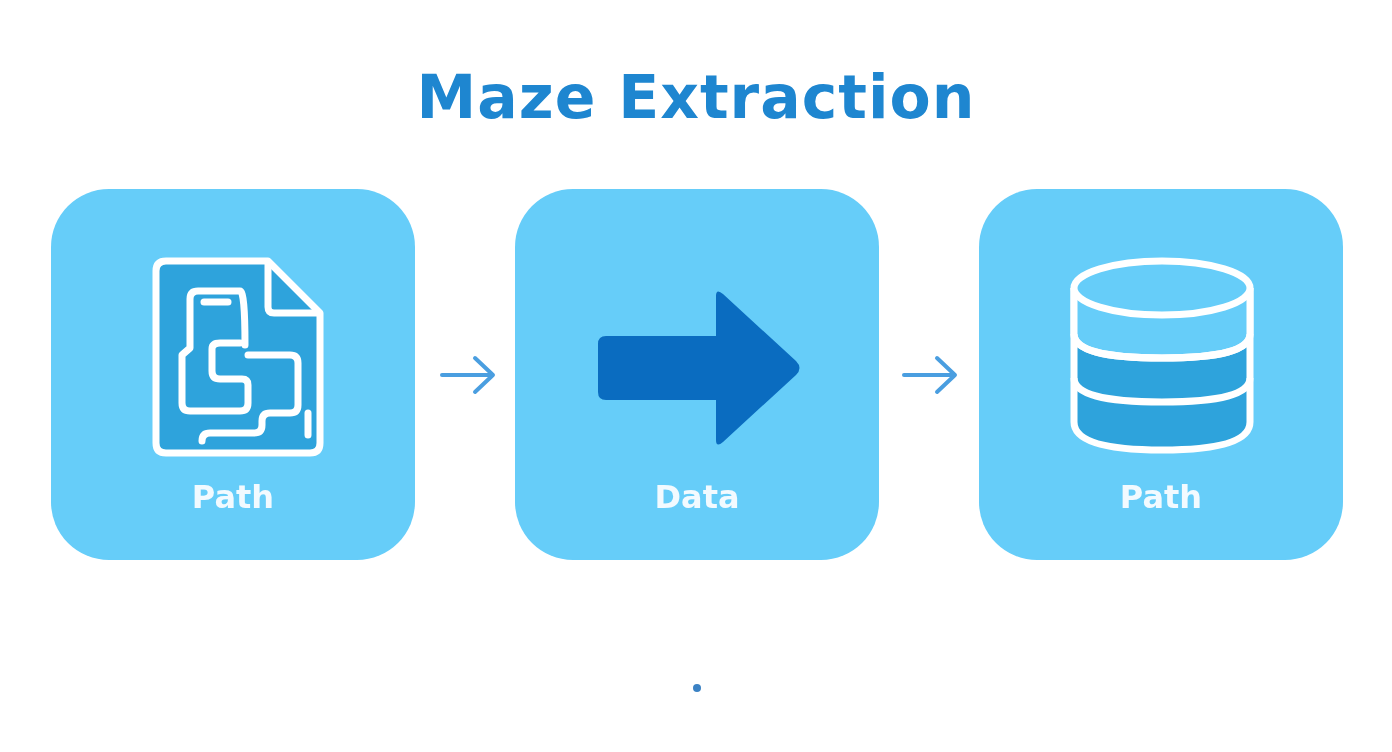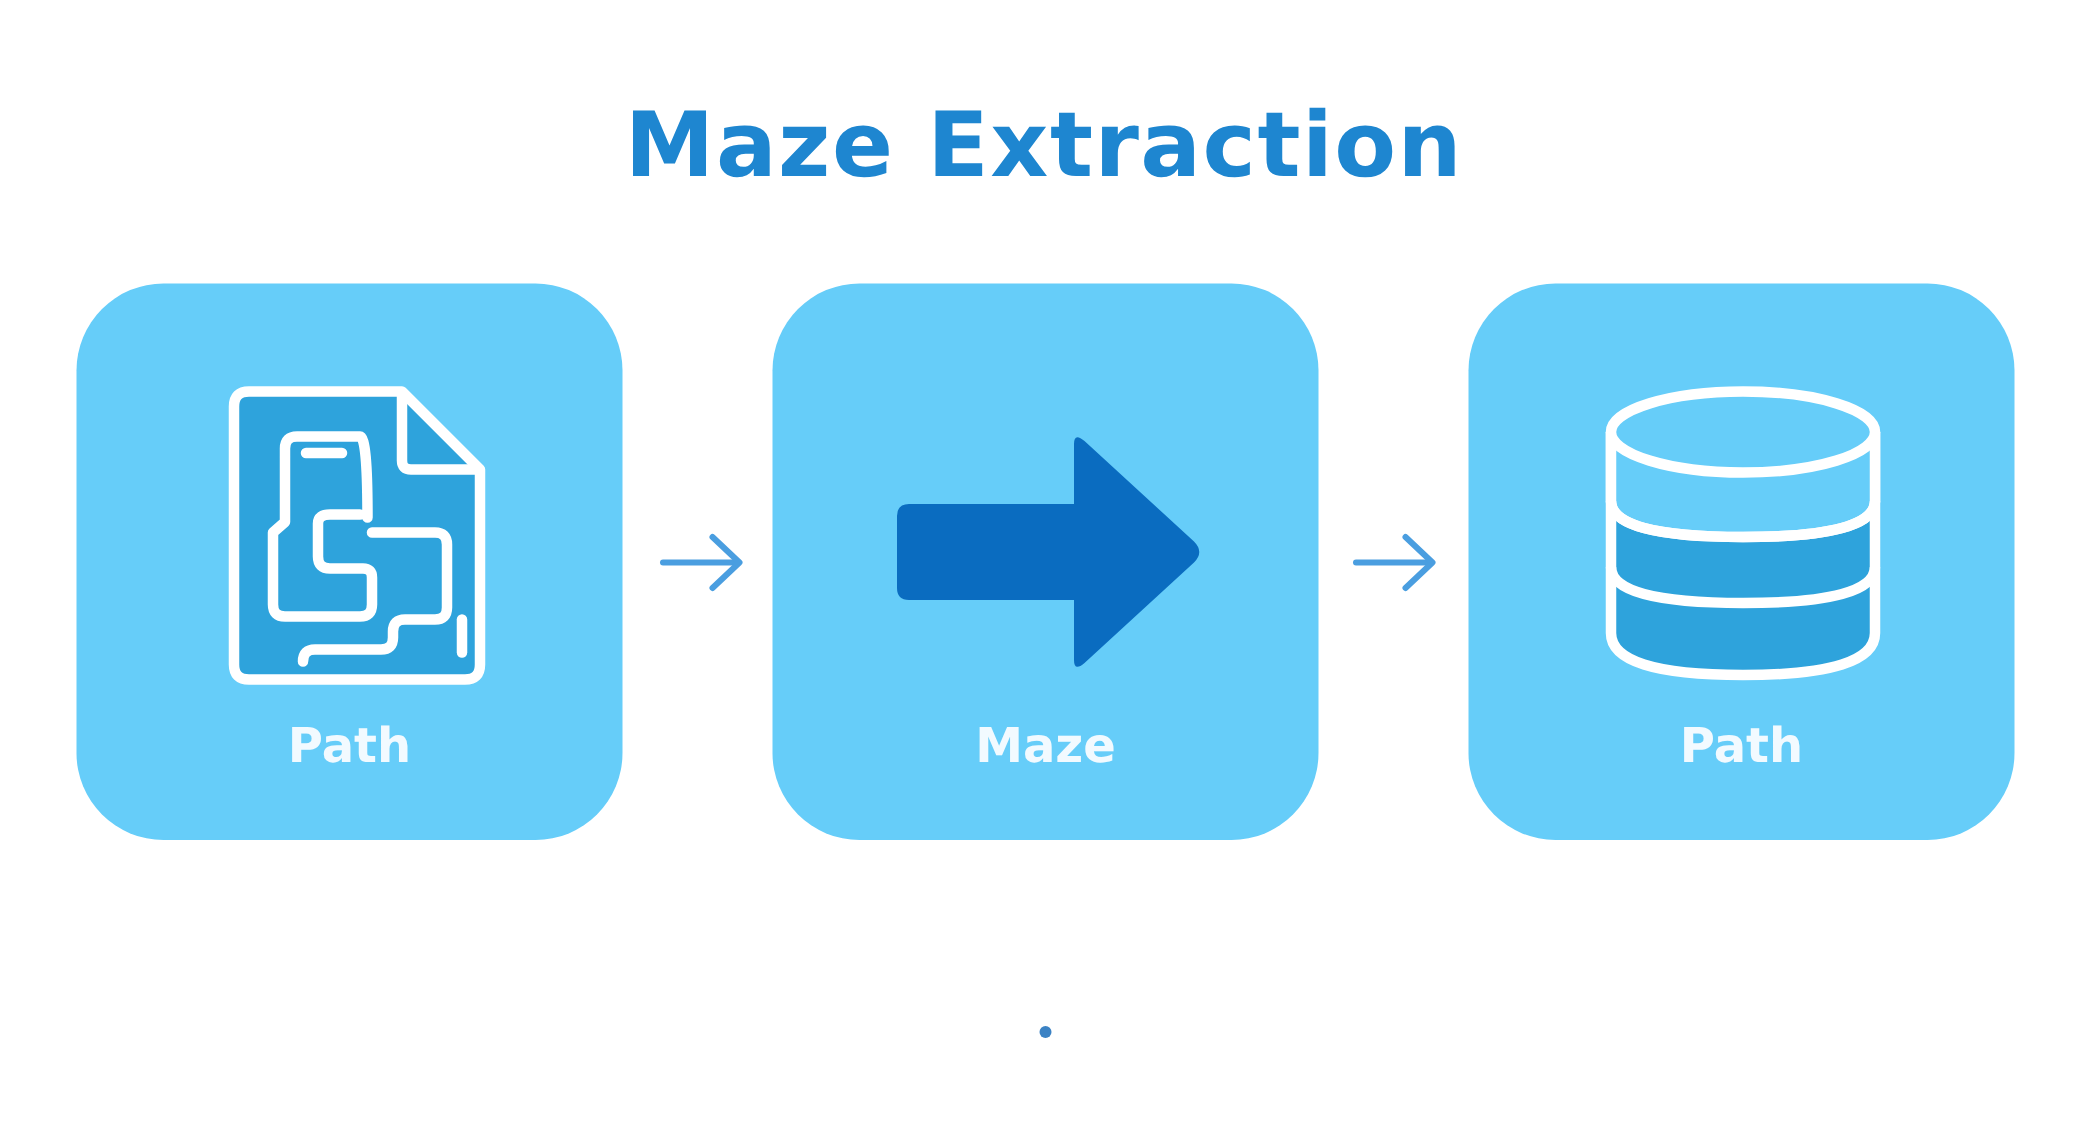--- a/index.html
+++ b/index.html
@@ -36,21 +36,21 @@
   <g fill="none" stroke="#4a9ee0" stroke-width="4" stroke-linecap="round" stroke-linejoin="round">
     <path d="M4 23 H54"></path>
       <path d="M37 6 L55 23 L37 40"></path>
   </g>
 </svg>
 
 <div class="card" style="left:515px;"></div>
 <svg class="icon" style="left:596px;top:288px;" width="210" height="160" viewBox="0 0 210 160">
   <path d="M10 48 H120 V8 Q120 0 127 6 L200 73 Q207 80 200 87 L127 154 Q120 160 120 152 V112 H10 Q2 112 2 104 V56 Q2 48 10 48 Z" fill="#0a6cc0"></path>
 </svg>
-<div class="lbl" style="left:515px;width:364px;">Maze</div>
+<div class="lbl" style="left:515px;width:364px;">Data</div>
 
 <svg class="conn" style="left:900px;" width="60" height="46" viewBox="0 0 60 46">
   <g fill="none" stroke="#4a9ee0" stroke-width="4" stroke-linecap="round" stroke-linejoin="round">
     <path d="M4 23 H54"></path>
       <path d="M37 6 L55 23 L37 40"></path>
   </g>
 </svg>
 
 <div class="card" style="left:979px;"></div>
 <svg class="icon" style="left:1066px;top:254px;" width="192" height="202" viewBox="0 0 192 202">

